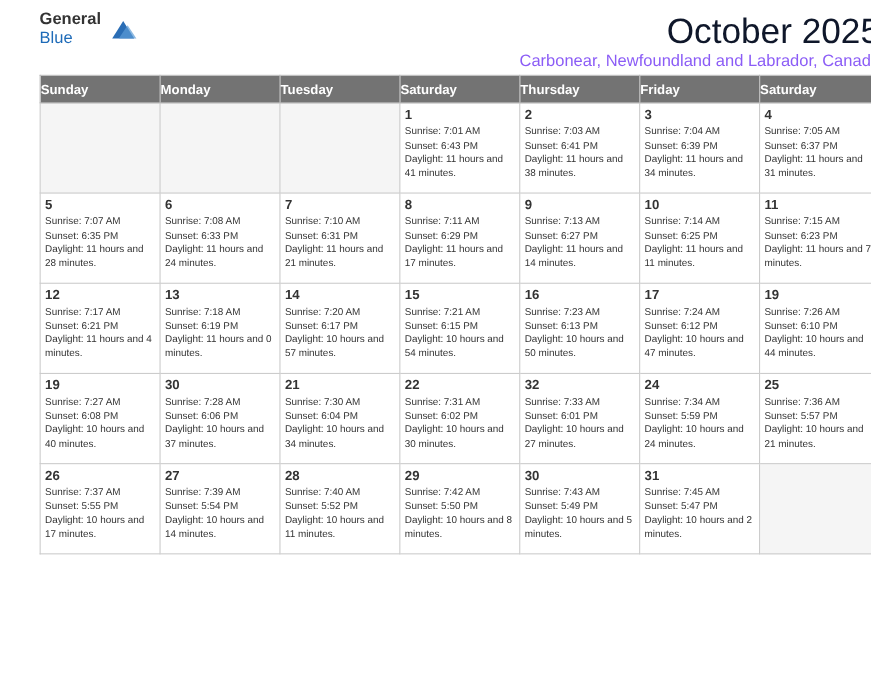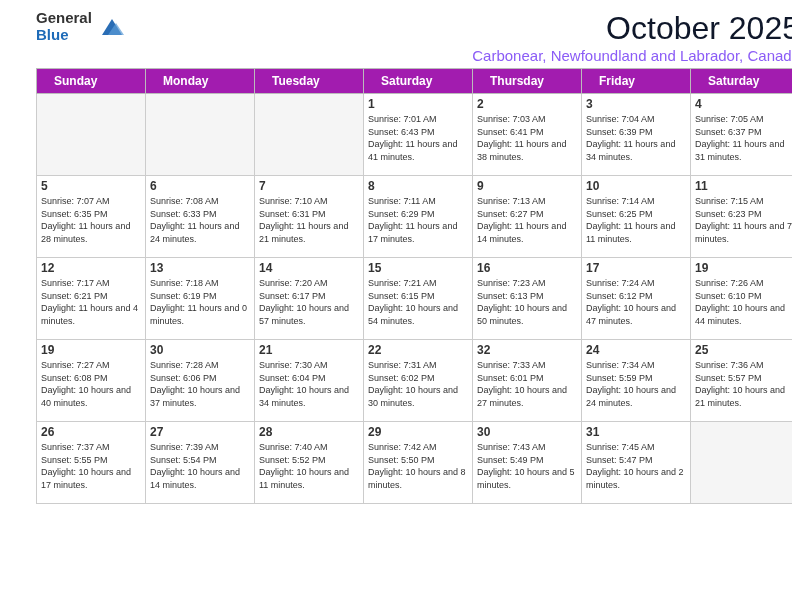--- a/index.html
+++ b/index.html
@@ -33,21 +33,21 @@
       flex-direction: column;
       line-height: 1.1;
     }
     .logo-general {
       font-size: 15px;
       font-weight: bold;
       color: #333;
     }
     .logo-blue {
       font-size: 15px;
-      font-weight: bold;
+      font-weight: normal;
       color: #1e6bb8;
     }
     .logo-icon {
       width: 28px;
       height: 28px;
       margin-left: 4px;
     }
     .title-block {
       text-align: right;
     }
@@ -60,25 +60,25 @@
       font-size: 15px;
       color: #8b5cf6;
       font-weight: normal;
     }
     .calendar {
       width: 100%;
       border-collapse: collapse;
       table-layout: fixed;
     }
     .calendar th {
-      background: #a21caf;
+      background: #737373;
       color: #fff;
       font-size: 12px;
       font-weight: bold;
-      padding: 5px 17px;
+      padding: 5px 0;
       text-align: left;
       border: 1px solid #bbb;
     }
     .calendar td {
       border: 1px solid #ccc;
       vertical-align: top;
       padding: 3px 4px;
       font-size: 9.5px;
       color: #333;
       height: 82px;

